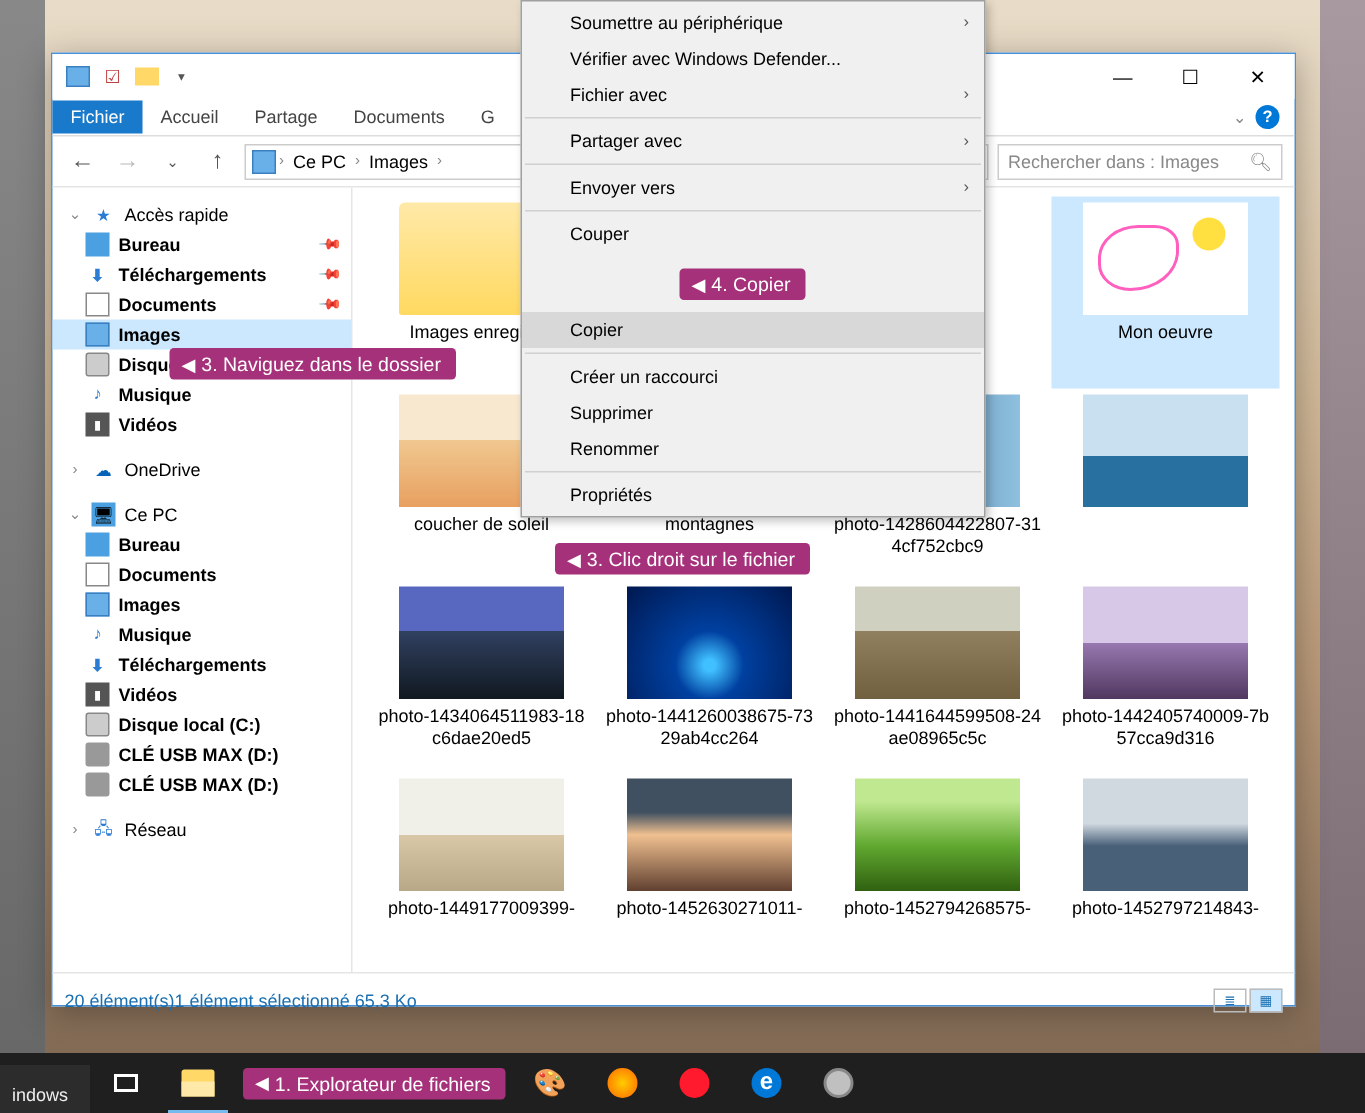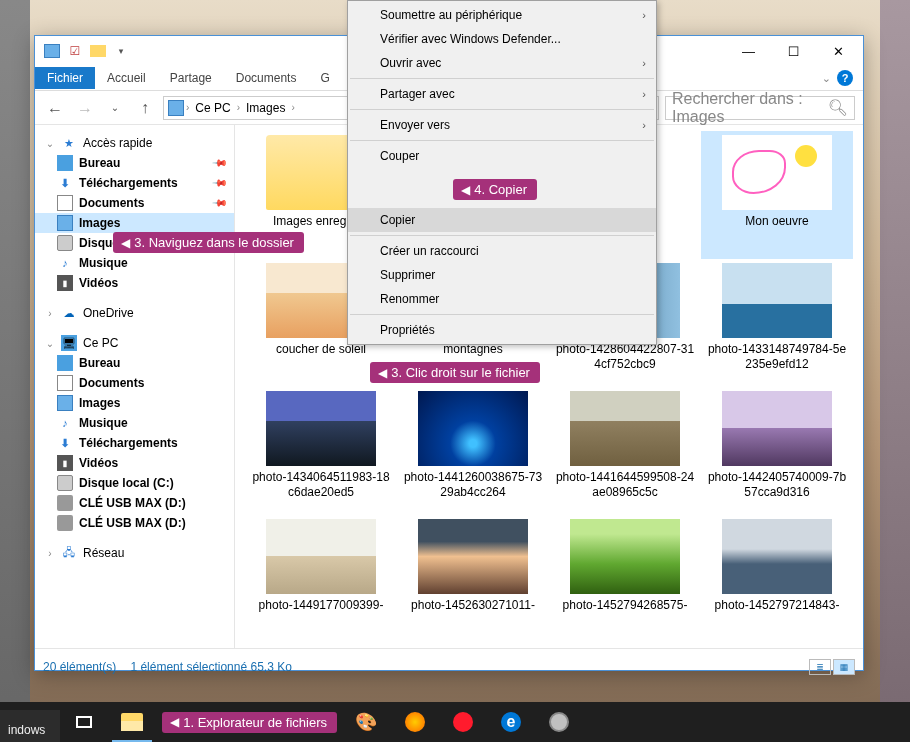--- a/index.html
+++ b/index.html
@@ -23,21 +23,21 @@
 .ribbon-right { margin-left: auto; display: flex; align-items: center; gap: 6px; padding-right: 10px; }
 .help-circle { width: 16px; height: 16px; background: #0078d7; color: #fff; border-radius: 50%; display: inline-flex; align-items: center; justify-content: center; font-size: 11px; font-weight: bold; }
 
 .addressbar { height: 34px; display: flex; align-items: center; gap: 6px; padding: 2px 8px; border-bottom: 1px solid #e5e5e5; }
 .nav-arrow { width: 24px; height: 24px; display: flex; align-items: center; justify-content: center; color: #555; font-size: 16px; }
 .nav-arrow.disabled { color: #bbb; }
 .breadcrumb { flex: 1; border: 1px solid #ccc; height: 24px; display: flex; align-items: center; padding: 0 4px; font-size: 12px; gap: 2px; }
 .bc-item { padding: 0 4px; }
 .bc-sep { color: #888; font-size: 10px; }
 .bc-icon { width:16px; height:16px; display:inline-flex; align-items:center; justify-content:center; background:#6ab0e8; border:1px solid #3a80c0; font-size:9px; }
-.searchbox { width: 190px; border: 1px solid #ccc; height: 24px; display: flex; align-items: center; padding: 0 6px; font-size: 16px; color: #888; }
+.searchbox { width: 190px; border: 1px solid #ccc; height: 24px; display: flex; align-items: center; padding: 0 6px; font-size: 12px; color: #888; }
 .searchbox .mag { margin-left: auto; }
 
 .body-area { display: flex; height: calc(100% - 30px - 25px - 34px - 22px); }
 .sidebar { width: 200px; border-right: 1px solid #e5e5e5; padding: 8px 0; overflow: hidden; font-size: 12px; }
 .side-group { margin-bottom: 10px; }
 .side-item { display: flex; align-items: center; gap: 6px; padding: 2px 8px 2px 22px; min-height: 20px; font-weight: bold; }
 .side-item.top { padding-left: 10px; font-weight: 400; }
 .side-item.selected { background: #cce8ff; }
 .side-item .pin { margin-left: auto; color: #777; font-size: 10px; transform: rotate(45deg); }
 .side-icon { width: 16px; height: 16px; display: inline-flex; align-items: center; justify-content: center; font-size: 11px; }
@@ -46,21 +46,21 @@
 
 .content { flex: 1; padding: 6px 10px; overflow: hidden; }
 .thumb-grid { display: flex; flex-wrap: wrap; gap: 0; }
 .thumb-item { width: 152px; height: 128px; display: flex; flex-direction: column; align-items: center; padding: 4px; font-size: 12px; text-align: center; }
 .thumb-item.selected { background: #cce8ff; }
 .thumb-img { width: 110px; height: 75px; background: #888; margin-bottom: 4px; position: relative; overflow:hidden; }
 .thumb-img.folder { background: linear-gradient(#ffe9a8,#ffd960); border-radius: 4px 4px 2px 2px; }
 .thumb-img.drawing { background:#fff; }
 .thumb-label { line-height: 1.25; max-width: 140px; word-break: break-all; }
 
-.statusbar { height: 36px; border-top: 1px solid #e5e5e5; display: flex; align-items: center; padding: 0 8px; font-size: 12px; color: #1a6fb0; gap: 14px; }
+.statusbar { height: 36px; border-top: 1px solid #e5e5e5; display: flex; align-items: center; padding: 0 8px; font-size: 12px; color: #1a6fb0; }
 .statusbar .views { margin-left: auto; display: flex; gap: 2px; }
 .view-btn { width: 22px; height: 16px; border: 1px solid #bbb; display:inline-flex; align-items:center; justify-content:center; font-size:9px; }
 
 
 .context-menu { position: absolute; left: 347px; top: 0; width: 310px; background: #f0f0f0; border: 1px solid #a0a0a0; box-shadow: 2px 2px 6px rgba(0,0,0,0.25); font-size: 12px; padding: 2px 0; z-index: 50; }
 .cm-item { padding: 5px 30px 5px 32px; display: flex; align-items: center; position: relative; }
 .cm-item.highlight { background: #d8d8d8; margin-top: 40px; }
 .cm-sep { height: 1px; background: #d0d0d0; margin: 3px 2px; }
 .cm-sub { position: absolute; right: 10px; color: #555; font-size: 11px; }
 
@@ -277,21 +277,20 @@
           <div class="thumb-item">
             <div class="thumb-img art-mountain" style="visibility: hidden;"></div>
             <div class="thumb-label">montagnes</div>
           </div>
           <div class="thumb-item">
             <div class="thumb-img art-rock-sea"></div>
             <div class="thumb-label">photo-1428604422807-314cf752cbc9</div>
           </div>
           <div class="thumb-item">
             <div class="thumb-img art-sea"></div>
-            <div class="thumb-label">photo-1433148749784-5e235e9efd12</div>
           </div>
           <div class="thumb-item">
             <div class="thumb-img art-field"></div>
             <div class="thumb-label">photo-1434064511983-18c6dae20ed5</div>
           </div>
           <div class="thumb-item">
             <div class="thumb-img art-deepblue"></div>
             <div class="thumb-label">photo-1441260038675-7329ab4cc264</div>
           </div>
           <div class="thumb-item">
@@ -334,21 +333,21 @@
 
 <div class="context-menu">
   <div class="cm-item">
       <span>Soumettre au périphérique</span>
       <span class="cm-sub">›</span>
     </div>
   <div class="cm-item">
       <span>Vérifier avec Windows Defender...</span>
     </div>
   <div class="cm-item">
-      <span>Ouvrir avec</span>
+      <span>Fichier avec</span>
       <span class="cm-sub">›</span>
     </div>
   <div class="cm-sep"></div>
   <div class="cm-item">
       <span>Partager avec</span>
       <span class="cm-sub">›</span>
     </div>
   <div class="cm-sep"></div>
   <div class="cm-item">
       <span>Envoyer vers</span>

